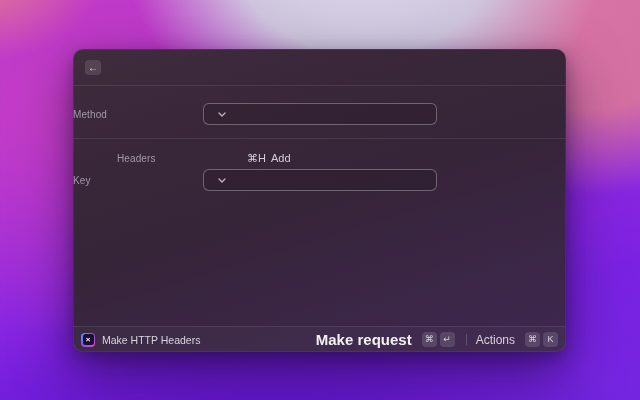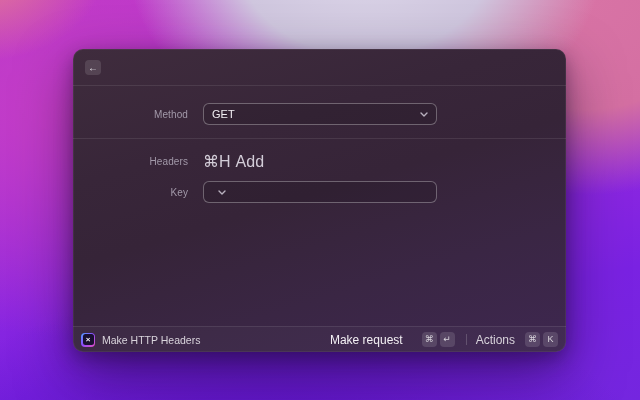--- a/index.html
+++ b/index.html
@@ -37,38 +37,38 @@
     width: 16px; height: 15px; border-radius: 4px;
     background: rgba(255,255,255,0.12);
     color: #ece8ee; font-size: 10px; line-height: 15px; text-align: center;
     cursor: default;
   }
 
   
   .content { flex: 1 1 auto; padding-top: 17px; }
   .form-row { display: flex; align-items: center; margin-bottom: 11px; }
   .form-label {
-    width: 115px; text-align: right; margin-right: 15px;
+    width: 115px; text-align: left; margin-right: 15px;
     font-size: 10px; color: #a299a9; letter-spacing: 0.1px;
   }
   .field {
     width: 234px; height: 22px;
     border: 1px solid rgba(255,255,255,0.30); border-radius: 6px;
     background: rgba(0,0,0,0.10);
     display: flex; align-items: center;
     padding: 0 8px;
     color: #f2eff3; font-size: 11px;
   }
   .field .field-text { flex: 1 1 auto; white-space: nowrap; overflow: hidden; }
   .chevron { flex: 0 0 auto; margin-left: 6px; display: flex; align-items: center; }
 
   .section-divider { height: 1px; background: rgba(255,255,255,0.09); margin: 13px 0 13px 0; }
 
-  .headers-row { display: flex; align-items: center; margin-bottom: 10px; }
-  .headers-action { font-size: 16px; color: #d3cdd8; }
+  .headers-row { display: flex; align-items: center; margin-bottom: 4px; padding-left: 44px; }
+  .headers-action { font-size: 11px; color: #d3cdd8; }
   .headers-action .sc { margin-right: 5px; }
 
   
   .footer {
     flex: 0 0 26px; height: 26px;
     border-top: 1px solid rgba(255,255,255,0.09);
     background: rgba(255,255,255,0.025);
     display: flex; align-items: center;
     padding: 0 8px;
   }
@@ -78,21 +78,21 @@
     background: linear-gradient(135deg, #4da3ff 0%, #8a4dff 45%, #e44dc0 100%);
   }
   .app-icon-inner {
     width: 100%; height: 100%; border-radius: 2.5px;
     background: #191031;
     color: #f4f2f6; font-size: 8px; font-weight: bold; line-height: 11px; text-align: center;
   }
   .app-title { margin-left: 7px; font-size: 10.5px; color: #d9d4dc; }
 
   .footer-right { margin-left: auto; display: flex; align-items: center; }
-  .primary-label { font-size: 12px; font-weight: normal; color: #f3f0f4; margin-right: 16px; }
+  .primary-label { font-size: 15px; font-weight: bold; color: #f3f0f4; margin-right: 7px; }
   .secondary-label { font-size: 12px; color: #d7d2da; margin-right: 7px; }
   .keycap {
     min-width: 15px; height: 15px; padding: 0 3px; margin-left: 3px;
     border-radius: 4px; background: rgba(255,255,255,0.13);
     color: #d9d4dc; font-size: 9px; line-height: 15px; text-align: center;
   }
   .vsep { width: 1px; height: 11px; background: rgba(255,255,255,0.18); margin: 0 9px 0 11px; }
 </style>
 </head>
 <body>
@@ -103,21 +103,20 @@
     <div class="back-btn">
       <span>←</span>
     </div>
   </div>
 
   <div class="content">
 
     <div class="form-row">
       <div class="form-label">Method</div>
       <div class="field">
-        <span class="field-text">GET</span>
         <span class="chevron">
           <svg width="8" height="5" viewBox="0 0 8 5">
               <path d="M1 1l3 3 3-3" stroke="#b9b1bf" stroke-width="1.4" fill="none" stroke-linecap="round" stroke-linejoin="round"></path>
             </svg>
         </span>
       </div>
     </div>
 
 
     <div class="section-divider"></div>

